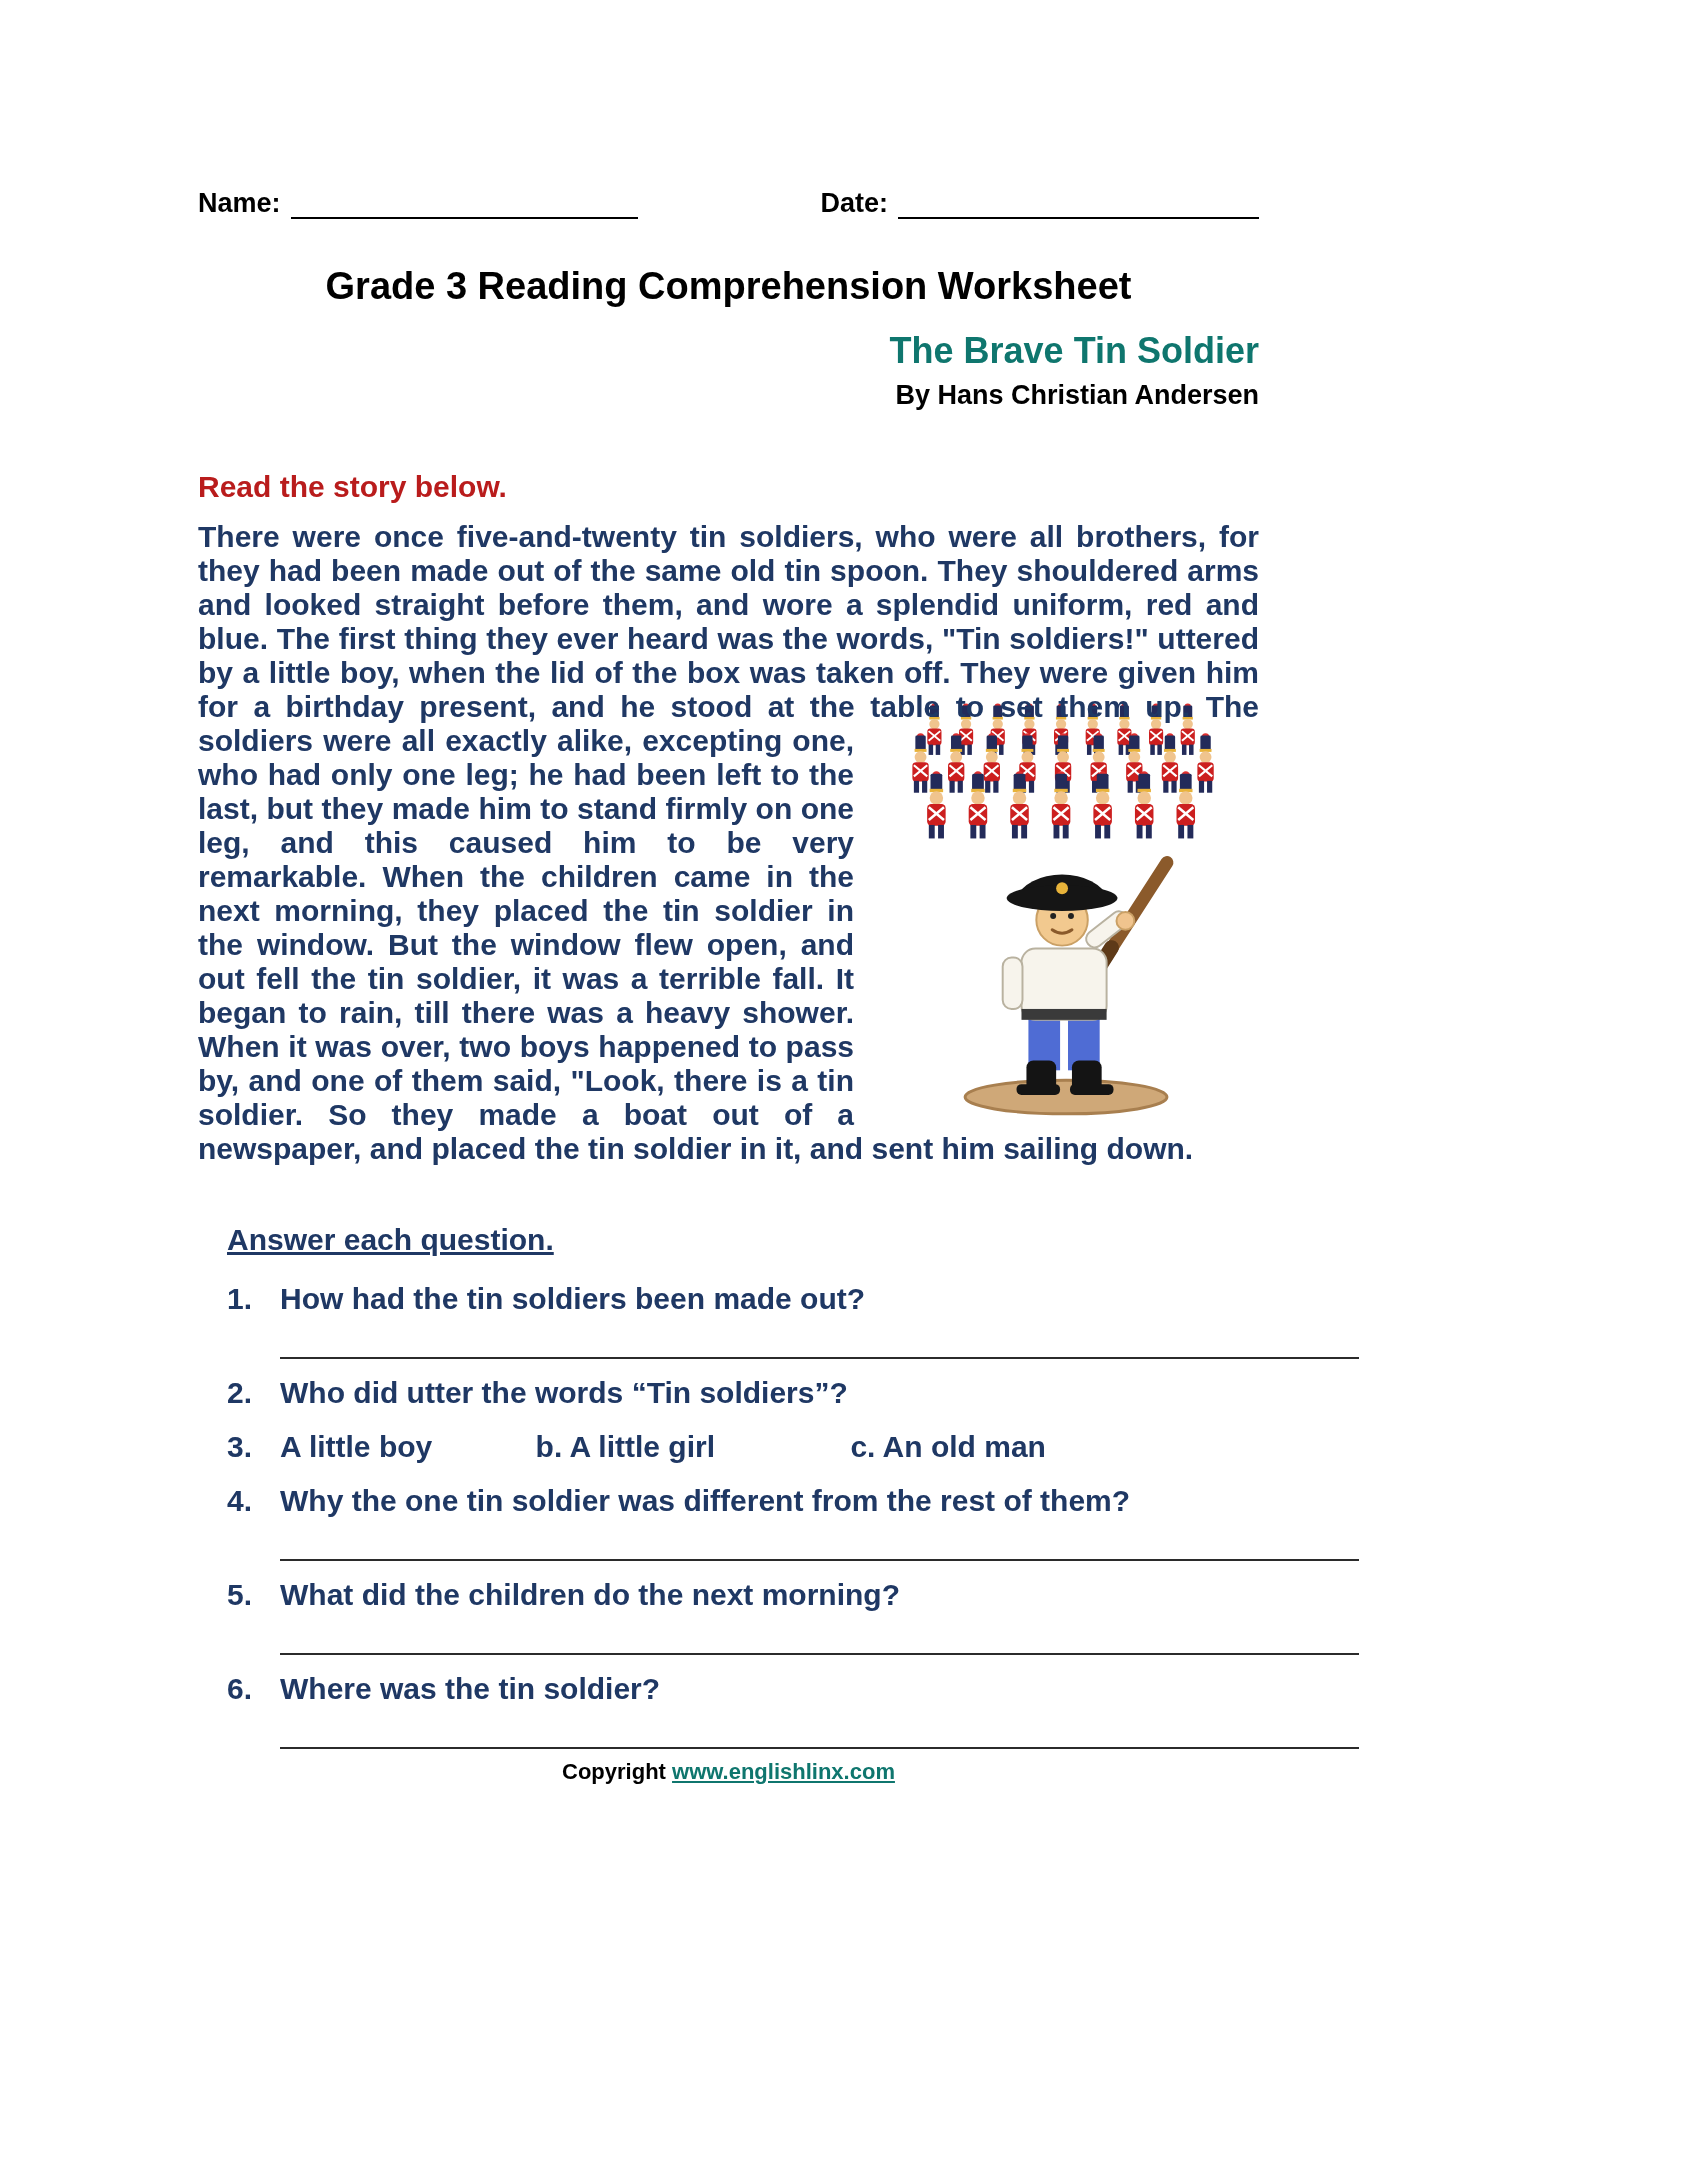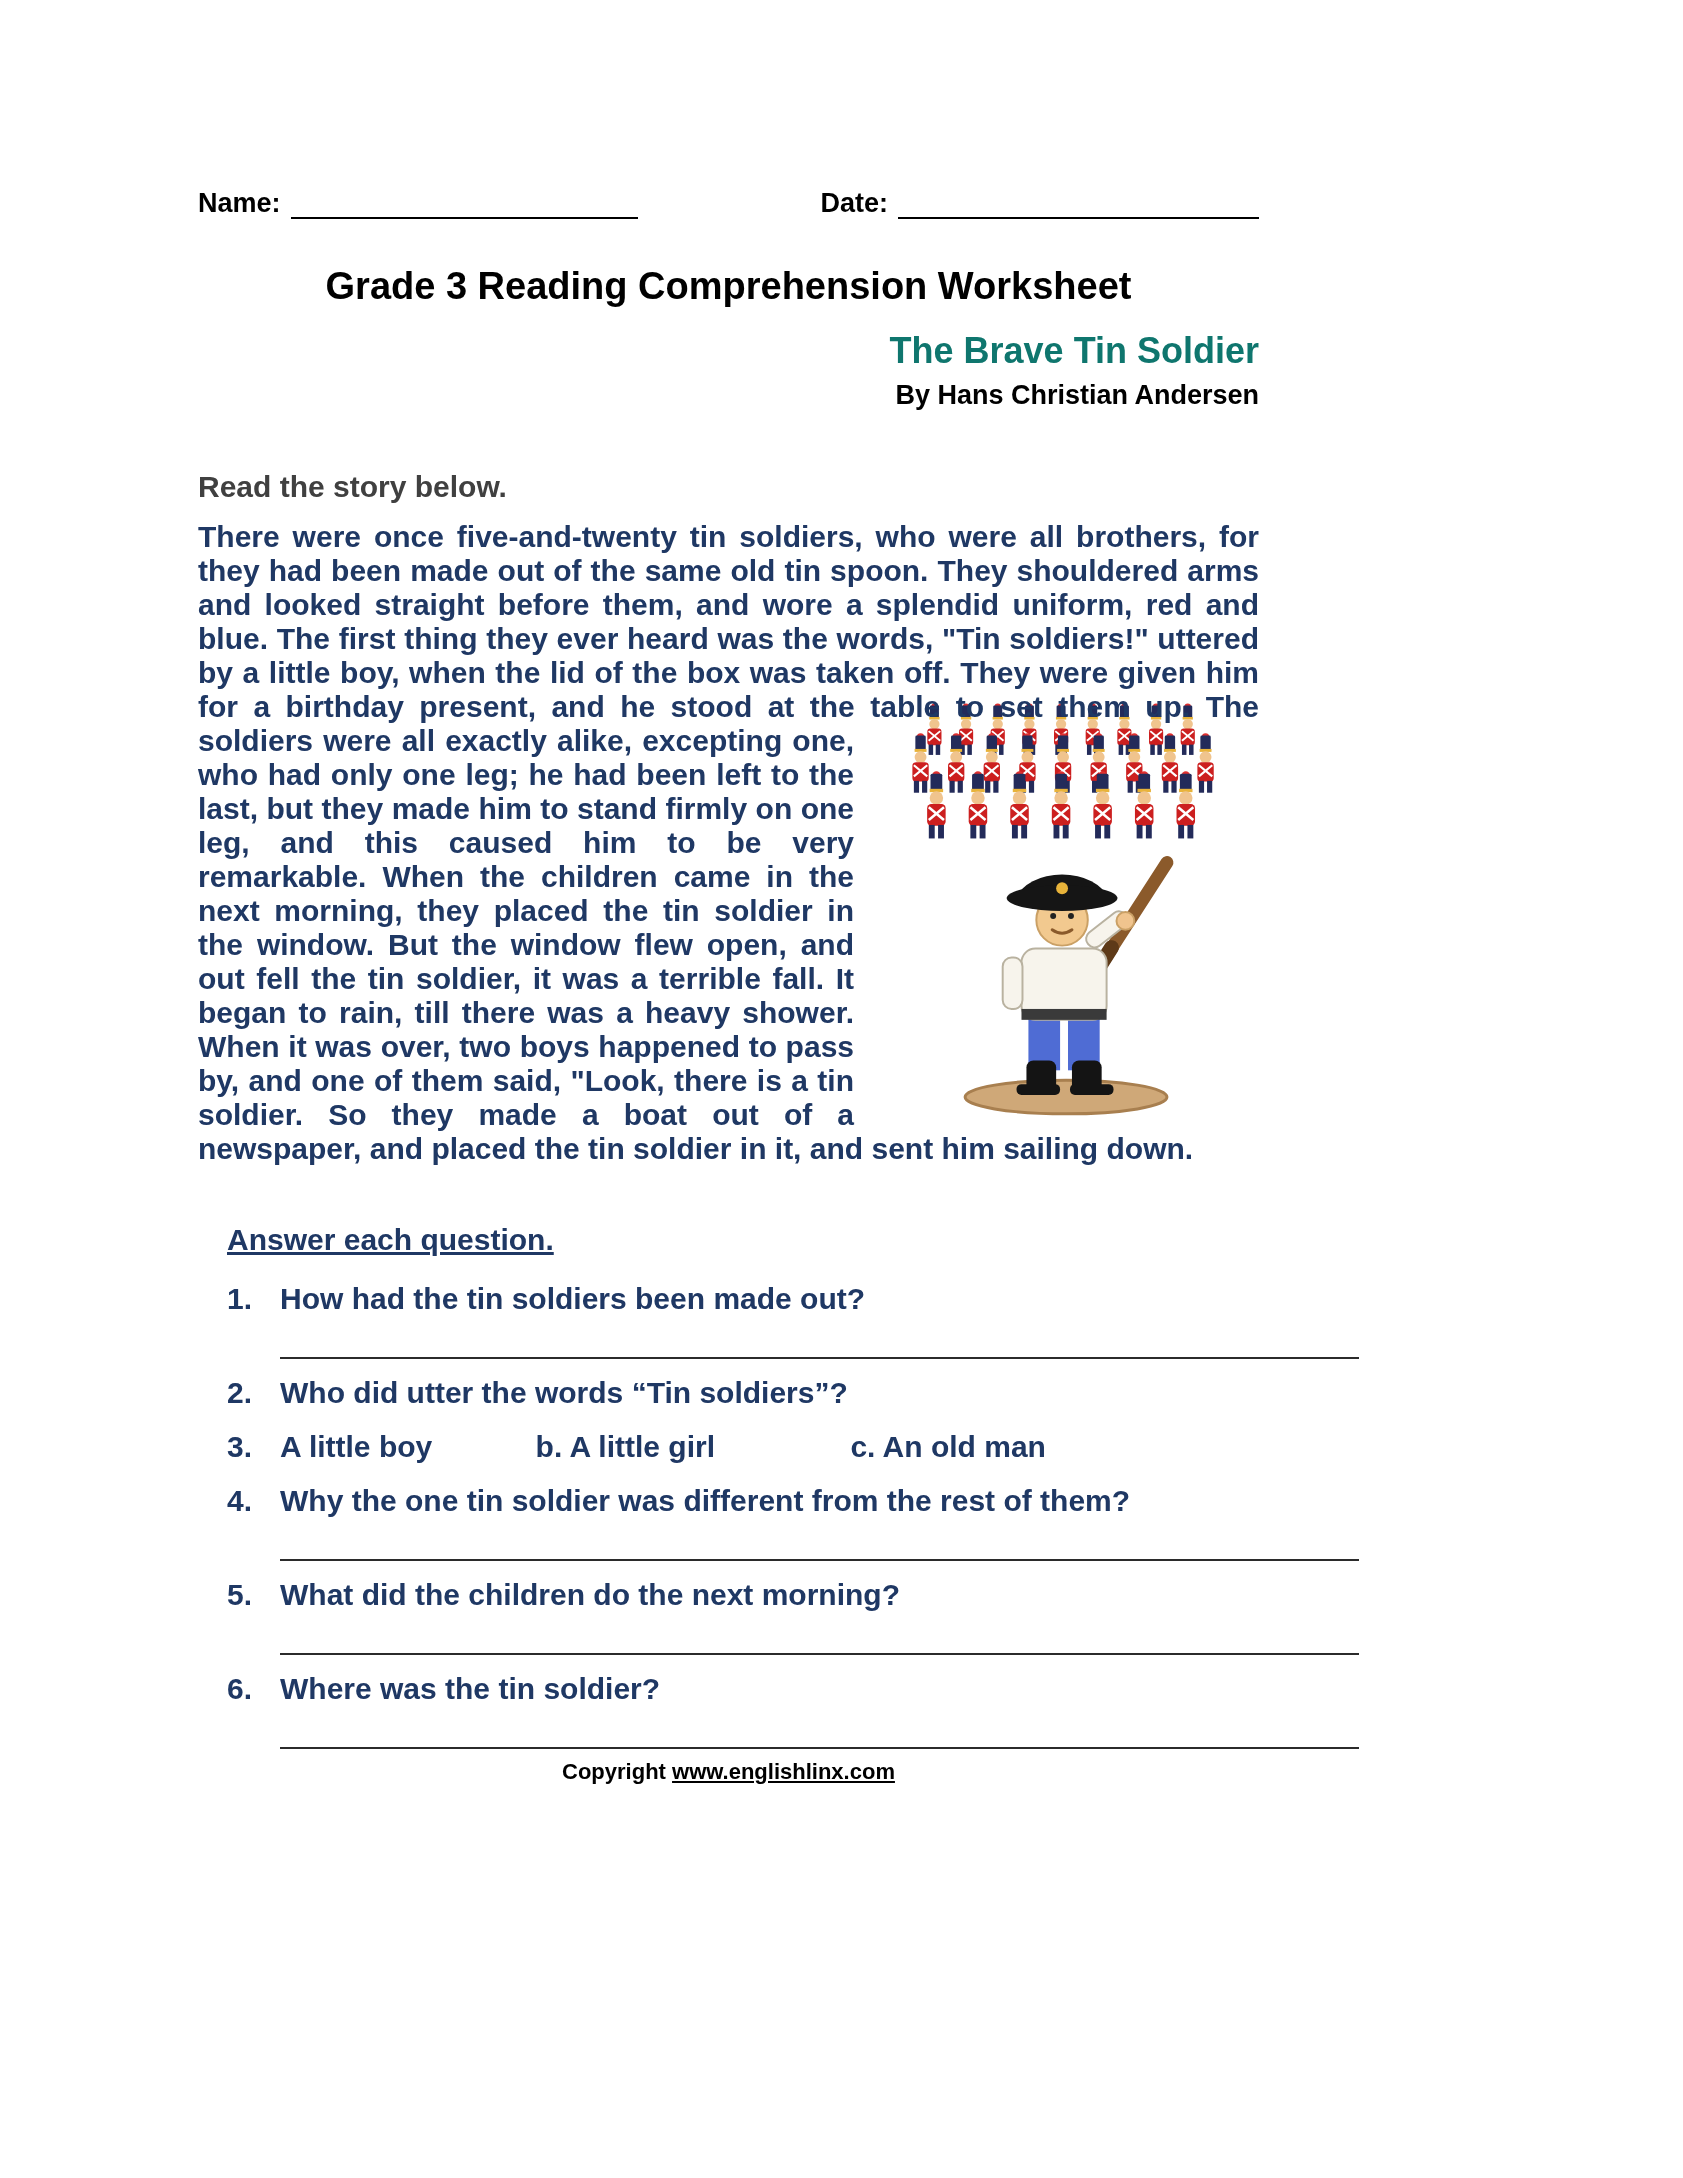--- a/index.html
+++ b/index.html
@@ -40,21 +40,21 @@
     text-align: right;
     font-size: 36px; font-weight: bold; color: #0f766e;
     margin-top: 22px;
   }
   .byline {
     text-align: right;
     font-size: 27px; font-weight: bold; color: #000000;
     margin-top: 8px;
   }
   .instructions {
-    font-size: 30px; font-weight: bold; color: #404040;
+    font-size: 30px; font-weight: bold; color: #b91c1c;
     margin-top: 59px;
   }
   .story {
     margin-top: 16px;
     font-size: 30px; font-weight: bold; color: #1f3864;
     line-height: 34px;
     text-align: justify;
   }
   .story-illustration {
     float: right;
@@ -86,21 +86,21 @@
     border-bottom: 2px solid #2b2b2b;
     margin-top: 8px;
     margin-bottom: 10px;
   }
   .footer {
     text-align: center;
     font-size: 22px; font-weight: bold; color: #000000;
     margin-top: 8px;
   }
   .footer a {
-    color: #000000;
+    color: #0f766e;
     text-decoration: underline;
     font-weight: bold;
     cursor: pointer;
   }
   svg { display: block; }
 </style>
 </head>
 <body>
 
 <div class="page">

